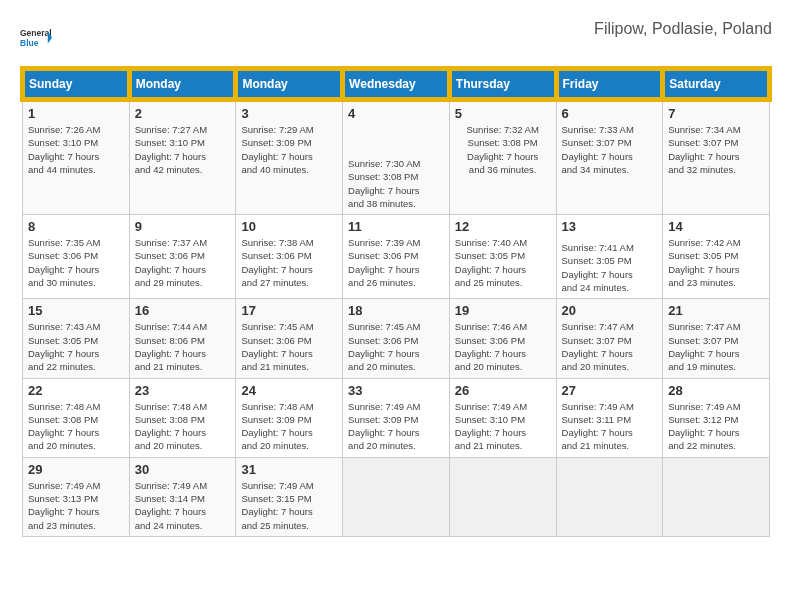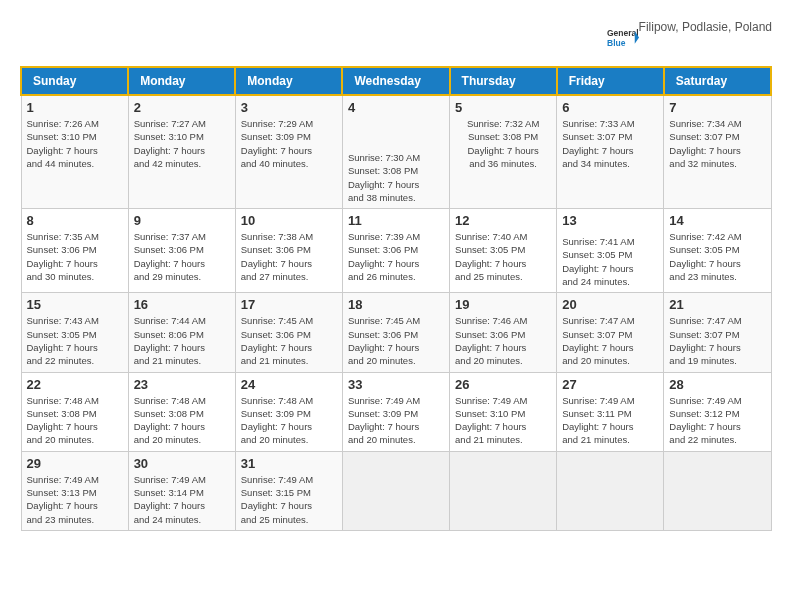--- a/index.html
+++ b/index.html
@@ -5,53 +5,53 @@
     * { box-sizing: border-box; margin: 0; padding: 0; }
     body {
       font-family: Arial, sans-serif;
       background: #fff;
       width: 792px;
       min-height: 612px;
       padding: 20px;
     }
     .header-area {
       display: flex;
-      justify-content: flex-end;
+      justify-content: space-between;
       align-items: flex-start;
       margin-bottom: 10px;
     }
     .logo {
       display: flex;
       align-items: center;
       gap: 4px;
     }
     .title-area {
       text-align: right;
     }
     .month-title {
       font-size: 32px;
       font-weight: bold;
       color: #333;
     }
     .subtitle {
-      font-size: 12px;
+      font-size: 16px;
       color: #555;
     }
     table {
       width: 100%;
       border-collapse: collapse;
       font-size: 10.5px;
     }
     thead tr th {
       background: #1a7dc4;
       color: #fff;
-      padding: 6px 11px;
+      padding: 6px 4px;
       font-size: 12px;
       font-weight: bold;
-      border: 2px solid #eab308;
+      border: 5px solid #eab308;
       text-align: left;
     }
     tbody tr td {
       border: 1px solid #ccc;
       padding: 4px 5px;
       vertical-align: top;
       width: 14.28%;
       min-height: 80px;
       background: #fff;
     }

